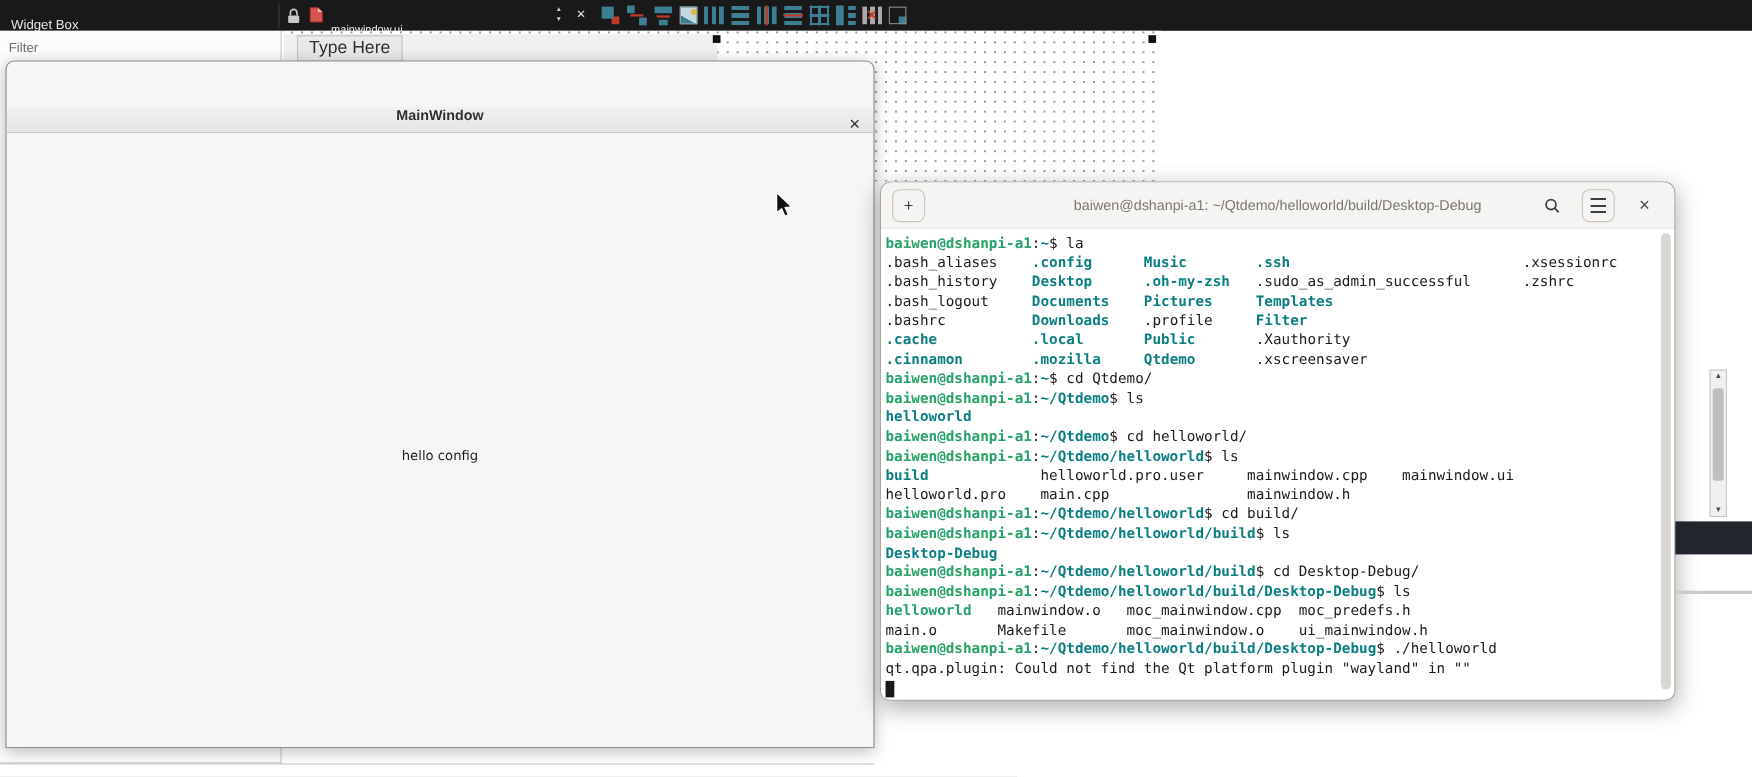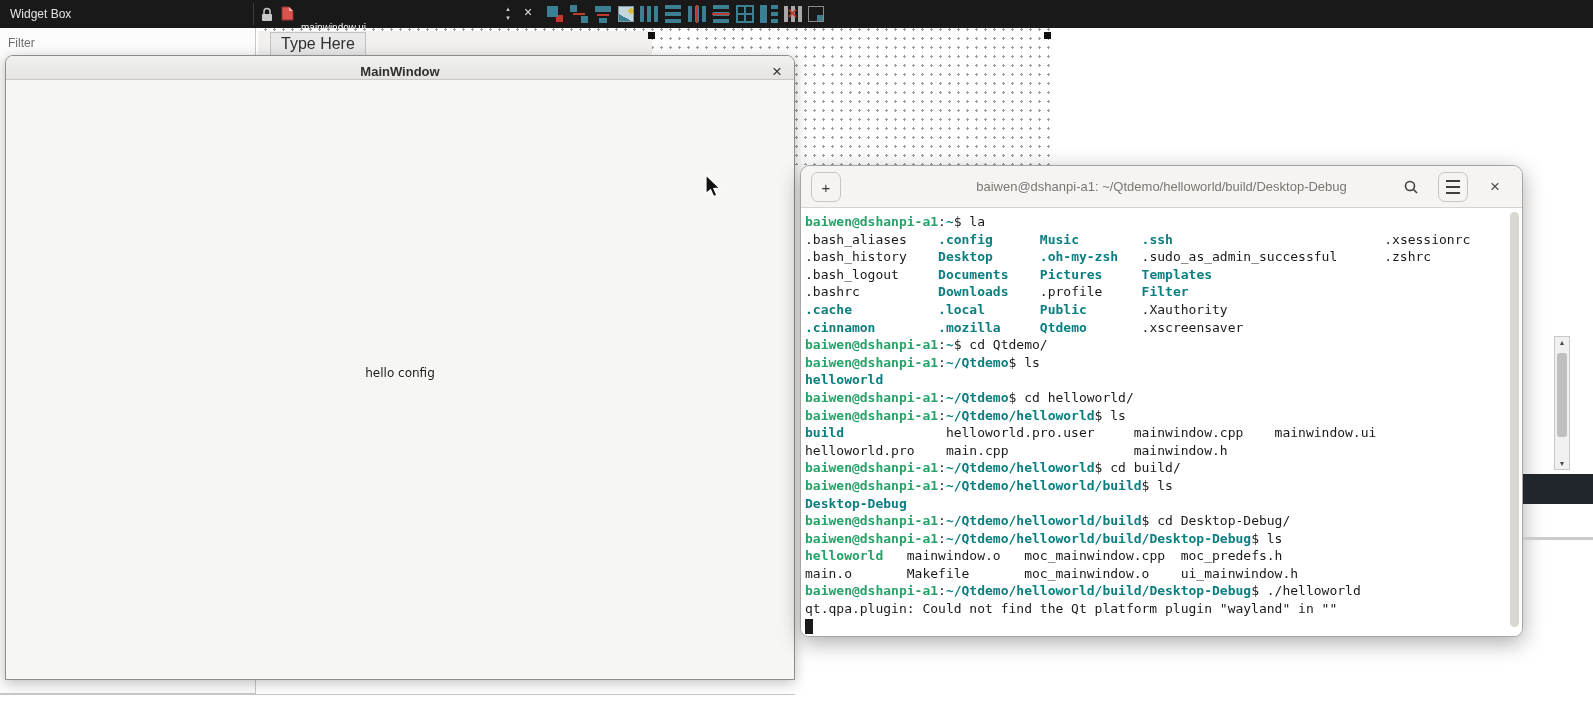--- a/index.html
+++ b/index.html
@@ -1,21 +1,21 @@
 <!DOCTYPE html>
 <html style="--topbar-bg: #191919; --accent-teal: #3c7f92; --accent-red: #c03a2b; --term-bg: #ffffff; --term-text: #1a1a1a; --term-green: #26a269; --term-dir: #0b7e80;"><head>
 <meta charset="utf-8">
 <style>
   *{margin:0;padding:0;box-sizing:border-box;}
   body{font-family:"Liberation Sans",sans-serif;background:#dcdcdc;}
   .screen{position:relative;width:1593px;height:706px;background:#ffffff;overflow:hidden;}
 
   
   .topbar{position:absolute;left:0;top:0;width:100%;height:28px;background:var(--topbar-bg,#191919);}
-  .wb-title{position:absolute;left:10px;top:7px;color:#e4e4e4;font-size:12px;}
+  .wb-title{position:absolute;left:10px;top:15px;color:#e4e4e4;font-size:12px;}
   .tb-sep{position:absolute;left:253px;top:3px;width:1px;height:22px;background:#3c3c3c;}
   .lock{position:absolute;left:261px;top:7px;line-height:0;}
   .ficon{position:absolute;left:281px;top:6px;line-height:0;}
   .fname{position:absolute;left:301px;top:22px;color:#f2f2f2;font-size:10px;cursor:default;}
   .spin{position:absolute;left:505px;top:5px;display:flex;flex-direction:column;color:#cfcfcf;font-size:6px;line-height:9px;text-align:center;}
   .tb-close{position:absolute;left:524px;top:4px;color:#e0e0e0;font-size:14px;}
   .tbicons{position:absolute;left:546px;top:5px;display:flex;gap:6px;align-items:center;}
   .tbi{width:18px;height:18px;display:inline-block;background-repeat:no-repeat;position:relative;flex:0 0 auto;}
   .tbi-edit-widgets{background-image:linear-gradient(var(--accent-teal),var(--accent-teal)),linear-gradient(var(--accent-red),var(--accent-red));background-size:11px 11px,7px 7px;background-position:1px 1px,10px 10px;}
   .tbi-edit-signals-slots{background-image:linear-gradient(var(--accent-teal),var(--accent-teal)),linear-gradient(var(--accent-teal),var(--accent-teal)),linear-gradient(var(--accent-red),var(--accent-red));background-size:7px 7px,7px 7px,12px 2px;background-position:0 0,11px 11px,3px 8px;}
@@ -38,21 +38,21 @@
   
   .formeditor{position:absolute;left:258px;top:28px;width:798px;height:137px;background-color:#ffffff;background-image:radial-gradient(circle,#9a9a9a 1px,rgba(0,0,0,0) 1.4px);background-size:9px 9px;background-position:3px 6px;}
   .menubar{position:absolute;left:0;top:3px;width:394px;height:26px;background:#f1f0ef;display:flex;align-items:center;}
   .typehere{margin-left:12px;font-size:16px;color:#303030;background:#e9e9e9;border:1px solid #c2c2c2;padding:2px 10px;}
   .handle{position:absolute;width:7px;height:7px;background:#101010;}
   .h1{left:390px;top:4px;}
   .h2{left:786px;top:4px;}
 
   
   .appwin{position:absolute;left:5px;top:55px;width:790px;height:625px;border:1px solid #8d8d8d;border-radius:8px 8px 0 0;box-shadow:0 3px 14px rgba(0,0,0,.25);background:#f6f6f5;}
-  .appbar{height:24px;background:linear-gradient(#f1f1f0,#e5e4e3);border-bottom:1px solid #c9c8c6;border-radius:7px 7px 0 0;position:relative;display:flex;align-items:flex-end;justify-content:center;}
+  .appbar{height:24px;background:linear-gradient(#f1f1f0,#e5e4e3);border-bottom:1px solid #c9c8c6;border-radius:7px 7px 0 0;position:relative;display:flex;align-items:flex-start;justify-content:center;margin-top:41px;}
   .apptitle{font-weight:bold;font-size:13px;color:#2f2f2f;}
   .appclose{position:absolute;right:12px;top:0;height:32px;display:flex;align-items:center;font-size:17px;color:#333;}
   .appbody{position:relative;height:calc(100% - 32px);}
   .hello{position:absolute;left:50%;top:286px;transform:translateX(-50%);font-size:12px;color:#1c1c1c;font-family:"DejaVu Sans",sans-serif;}
 
   
   .term{position:absolute;left:800px;top:165px;width:723px;height:472px;border-radius:10px 10px 9px 9px;box-shadow:0 6px 22px rgba(0,0,0,.33);background:#fff;border:1px solid #a9a49f;}
   .termhdr{position:relative;height:42px;background:#f5f4f2;border-bottom:1px solid #d8d3ce;border-radius:9px 9px 0 0;}
   .newtab{position:absolute;left:10px;top:6px;width:30px;height:30px;border:1px solid #c9c4bf;border-radius:7px;background:transparent;font:15px "Liberation Sans",sans-serif;color:#363636;}
   .termtitle{display:block;text-align:center;line-height:42px;font-size:13px;color:#7b7771;}

